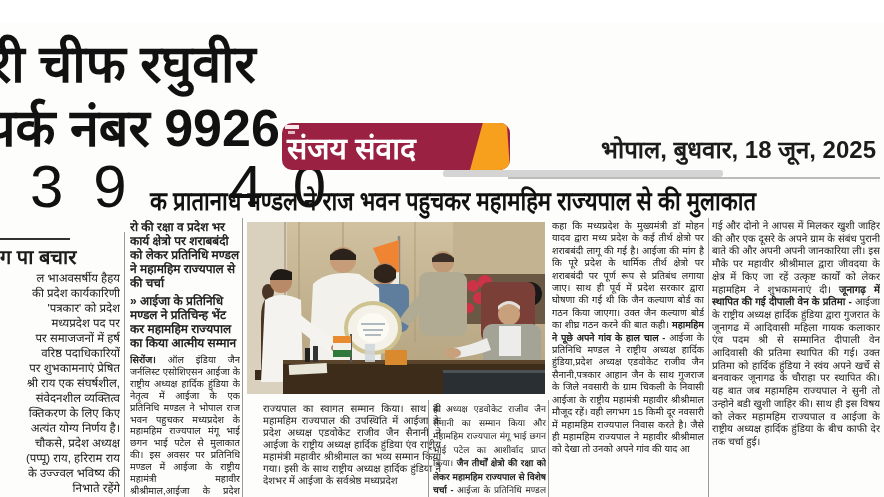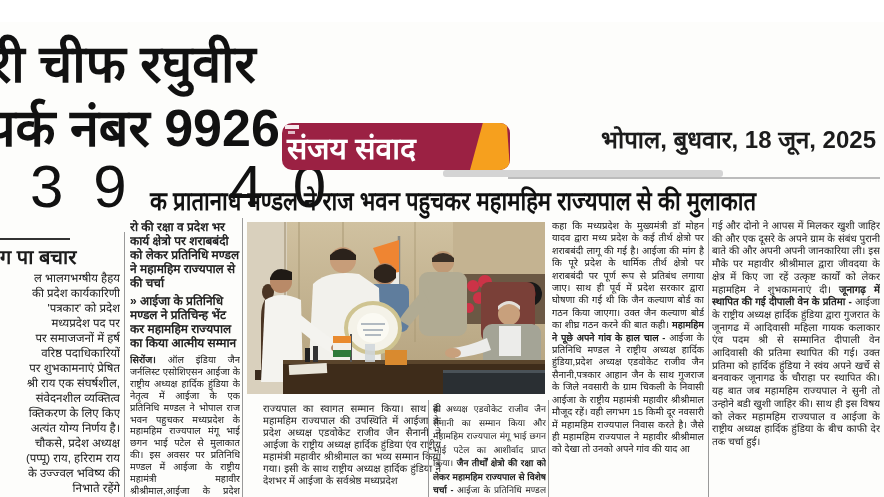--- a/index.html
+++ b/index.html
@@ -10,21 +10,21 @@
   .cut{font-weight:600;color:#111;white-space:nowrap;letter-spacing:0;}
   .cut1{left:-10px;top:4px;font-size:52px;}
   .cut2{left:-14px;top:68px;font-size:52px;}
   .cut3{left:30px;top:130px;font-size:60px;letter-spacing:30px;word-spacing:26px;font-weight:500;}
   
   .banner{left:282px;top:101px;width:228px;height:47px;overflow:hidden;border-radius:10px;}
   .banner-title{position:absolute;left:5px;top:4px;font-size:30px;font-weight:700;color:#fff;white-space:nowrap;}
   .banner-accent{position:absolute;right:0;top:0;width:40px;height:47px;clip-path:polygon(32% 0,92% 0,100% 100%,0% 100%);}
   .banner-notch1{position:absolute;left:3px;top:2px;width:14px;height:4px;background:#fff;opacity:.9;}
   .banner-notch2{position:absolute;left:6px;top:8px;width:7px;height:3px;background:#fff;opacity:.7;}
-  .dateline{right:8px;top:100px;font-size:24px;font-weight:700;white-space:nowrap;}
+  .dateline{right:8px;top:110px;font-size:24px;font-weight:700;white-space:nowrap;}
   .date-rule{left:508px;top:155px;width:372px;height:2px;background:#bcbcbc;}
   .grey-strip{left:443px;top:148px;width:280px;height:7px;background:#d4d4d4;border-radius:3px;}
   
   .headline{left:150px;top:160px;font-size:26px;font-weight:700;white-space:nowrap;transform:scaleX(.85);transform-origin:left top;color:#111;}
   
   .lh-rule{left:0;top:216px;width:70px;height:2px;background:#333;}
   .left-heading{left:0;top:221px;font-size:20px;font-weight:700;white-space:nowrap;}
   .left-lines{left:0;top:249px;width:120px;font-size:11.5px;line-height:15px;text-align:right;color:#222;}
   .left-lines div{white-space:nowrap;overflow:hidden;}
   
@@ -61,21 +61,21 @@
 
   <div class="abs dateline">भोपाल, बुधवार, 18 जून, 2025</div>
   <div class="abs date-rule"></div>
   <div class="abs grey-strip"></div>
 
   <div class="abs headline">क प्रातानाध मण्डल ने राज भवन पहुचकर महामहिम राज्यपाल से की मुलाकात</div>
 
   <div class="abs lh-rule"></div>
   <div class="abs left-heading">ग पा बचार</div>
   <div class="abs left-lines">
-    <div>ल भालगभग्षीय हैहय</div>
+    <div>ल भाअवसर्षीय हैहय</div>
     <div>की प्रदेश कार्यकारिणी</div>
     <div>'पत्रकार' को प्रदेश</div>
     <div>मध्यप्रदेश पद पर</div>
     <div>पर समाजजनों में हर्ष</div>
     <div>वरिष्ठ पदाधिकारियों</div>
     <div>पर शुभकामनाएं प्रेषित</div>
     <div>श्री राय एक संघर्षशील,</div>
     <div>संवेदनशील व्यक्तित्व</div>
     <div>क्तिकरण के लिए किए</div>
     <div>अत्यंत योग्य निर्णय है।</div>

